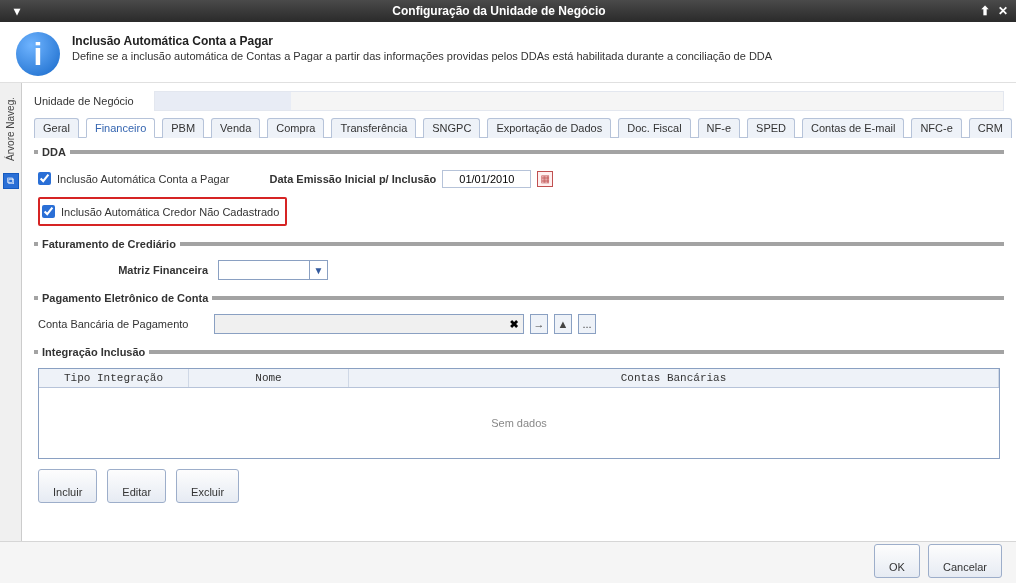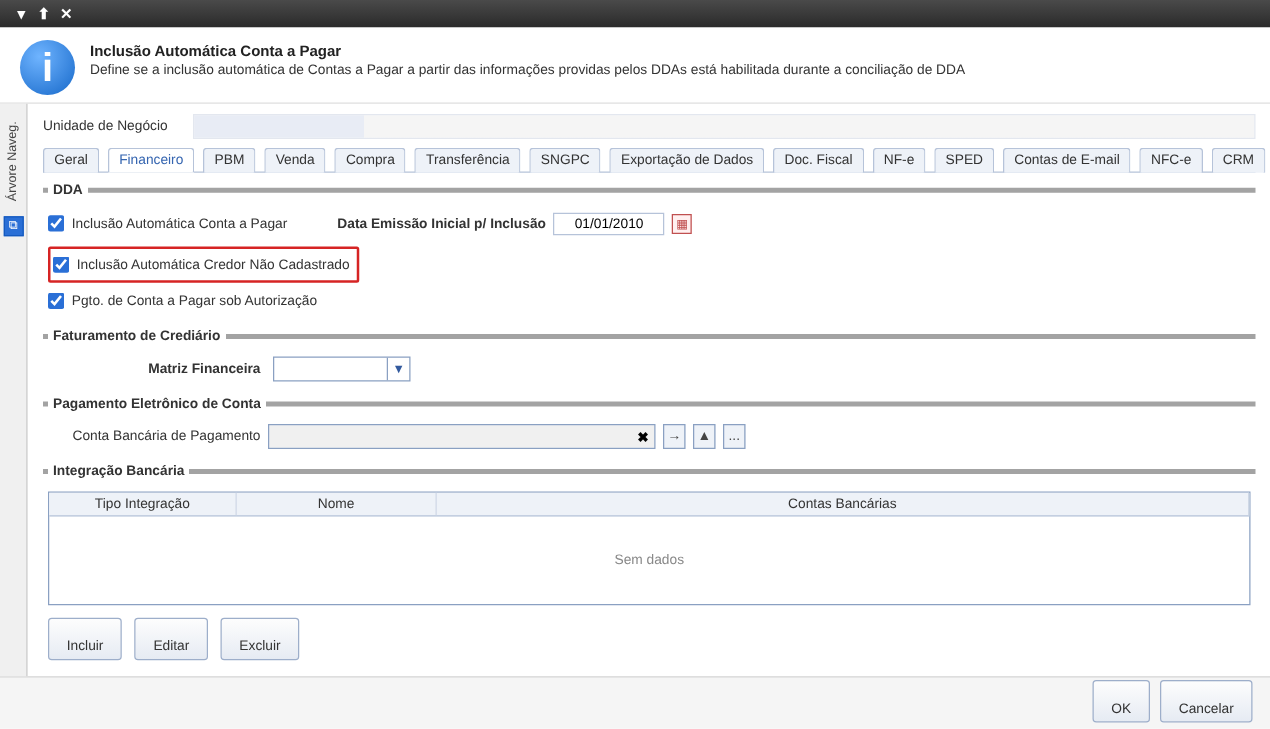--- a/index.html
+++ b/index.html
@@ -29,40 +29,41 @@
   .ck-row input[type=checkbox] { width: 13px; height: 13px; accent-color: #2a6fd6; }
   .dda-row1 { display: flex; align-items: center; gap: 40px; }
   .date-label { color: #333; font-weight: bold; }
   .date-input { width: 89px; height: 18px; border: 1px solid #b6c3d9; padding: 0 2px; font-size: 11px; text-align: center; }
   .cal-icon { width: 16px; height: 16px; display: inline-flex; align-items: center; justify-content: center; border: 1px solid #c05050; background: #fff0f0; color: #c05050; font-size: 10px; cursor: pointer; }
   .highlight { border: 2px solid #d62424; padding: 2px 6px 2px 2px; display: inline-flex; border-radius: 2px; }
   .combo { width: 110px; height: 20px; border: 1px solid #8aa0c2; background: #fff; display: inline-flex; align-items: center; justify-content: flex-end; cursor: pointer; }
   .combo .arrow { width: 18px; height: 100%; border-left: 1px solid #8aa0c2; display: flex; align-items: center; justify-content: center; color: #335a9e; font-size: 10px; }
   .lbl-right { width: 170px; display: inline-block; text-align: right; margin-right: 10px; }
   .pay-row { display: flex; align-items: center; gap: 6px; }
-  .pay-row .lbl { width: 170px; text-align: right; }
+  .pay-row .lbl { width: 170px; text-align: left; }
   .lookup { flex: 0 0 310px; height: 20px; border: 1px solid #8aa0c2; background: linear-gradient(to right, #f0f0f0 0, #f0f0f0 100%); display: flex; align-items: center; }
   .lookup .clear { margin-left: auto; width: 18px; text-align: center; color: #000; font-weight: bold; cursor: pointer; }
   .iconbtn { width: 18px; height: 20px; border: 1px solid #8aa0c2; background: #eef2f8; display: inline-flex; align-items: center; justify-content: center; cursor: pointer; font-size: 11px; color: #444; }
   .grid { border: 1px solid #8aa0c2; background: #fff; }
   .grid-head { display: flex; background: #eef2f8; border-bottom: 1px solid #b6c3d9; font-size: 11px; }
-  .grid-head div { padding: 3px 6px; border-right: 1px solid #cfd8e6; text-align: center; }
+  .grid-head div { padding: 3px 6px; border-right: 1px solid #cfd8e6; text-align: center; font-family: Liberation Mono, monospace; }
   .gh1 { flex: 0 0 150px; }
   .gh2 { flex: 0 0 160px; }
   .gh3 { flex: 1; }
   .grid-body { height: 70px; display: flex; align-items: center; justify-content: center; color: #888; }
   .btn-row { margin-top: 10px; display: flex; gap: 10px; }
   .btn-row button, .footer button { height: 15px; padding: 16px 14px; border: 1px solid #9daeca; background: linear-gradient(#fdfdfd, #e6ebf3); border-radius: 3px; cursor: pointer; font-size: 11px; color: #333; }
   .footer { border-top: 1px solid #d6d6d6; background: #f5f5f5; height: 38px; display: flex; align-items: center; justify-content: flex-end; gap: 8px; padding: 0 14px; }
 </style>
 </head>
 <body>
 
 <div class="titlebar">
   <span class="btn">▾</span>
+  <span class="title">Configuração da Unidade de Negócio</span>
   <span class="btn">⬆</span>
   <span class="btn">✕</span>
 </div>
 
 <div class="header">
   <div class="info-icon">i</div>
   <div class="header-text">
     <div class="header-title">Inclusão Automática Conta a Pagar</div>
     <div class="header-sub">Define se a inclusão automática de Contas a Pagar a partir das informações providas pelos DDAs está habilitada durante a conciliação de DDA</div>
   </div>
@@ -112,24 +113,20 @@
         </div>
       </div>
       <div style="margin-top:8px;">
         <span class="highlight">
           <label class="ck-row">
             <input type="checkbox" checked="" style="">
             <span>Inclusão Automática Credor Não Cadastrado</span>
           </label>
         </span>
       </div>
-      <label class="ck-row" style="margin-top:8px;">
-        <input type="checkbox" checked="" style="">
-        <span>Pgto. de Conta a Pagar sob Autorização</span>
-      </label>
     </fieldset>
 
     <fieldset>
       <legend>Faturamento de Crediário</legend>
       <div style="display:flex;align-items:center;font-weight:bold;">
         <span class="lbl-right">Matriz Financeira</span>
         <div class="combo">
           <span class="arrow">▼</span>
         </div>
       </div>
@@ -142,21 +139,21 @@
         <div class="lookup">
           <span class="clear">✖</span>
         </div>
         <span class="iconbtn">→</span>
         <span class="iconbtn">▲</span>
         <span class="iconbtn">...</span>
       </div>
     </fieldset>
 
     <fieldset>
-      <legend>Integração Bancária</legend>
+      <legend>Integração Inclusão</legend>
       <div class="grid">
         <div class="grid-head">
           <div class="gh1">Tipo Integração</div>
           <div class="gh2">Nome</div>
           <div class="gh3">Contas Bancárias</div>
         </div>
         <div class="grid-body">Sem dados</div>
       </div>
       <div class="btn-row">
         <button>Incluir</button>

